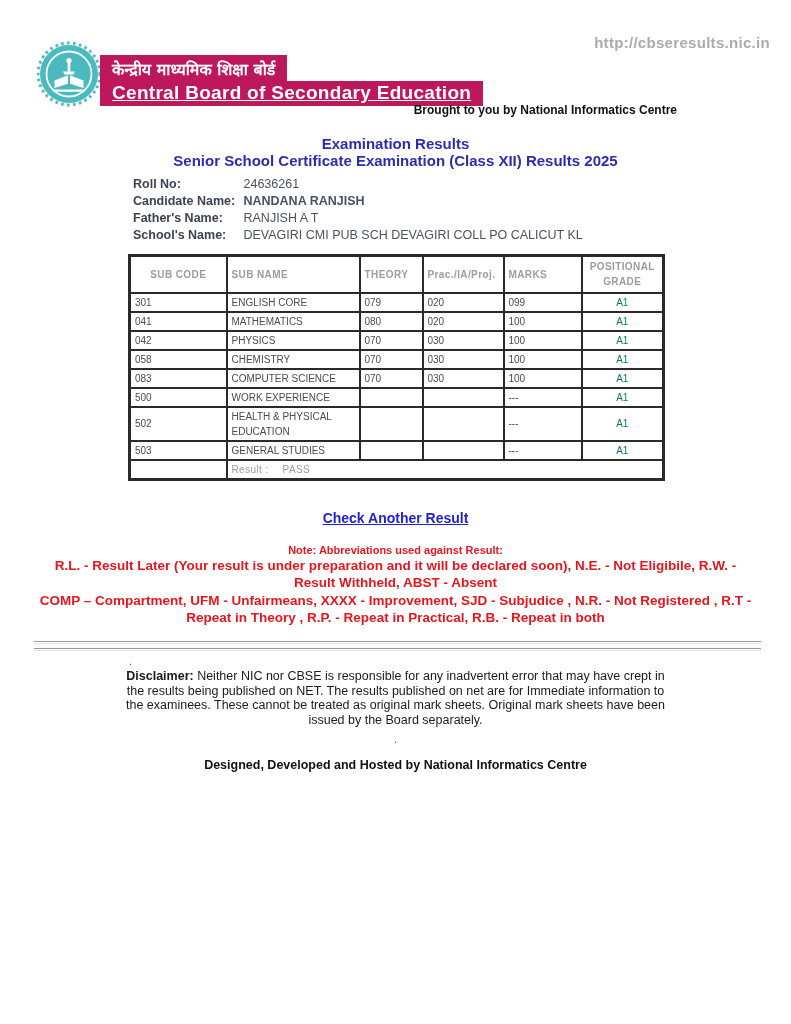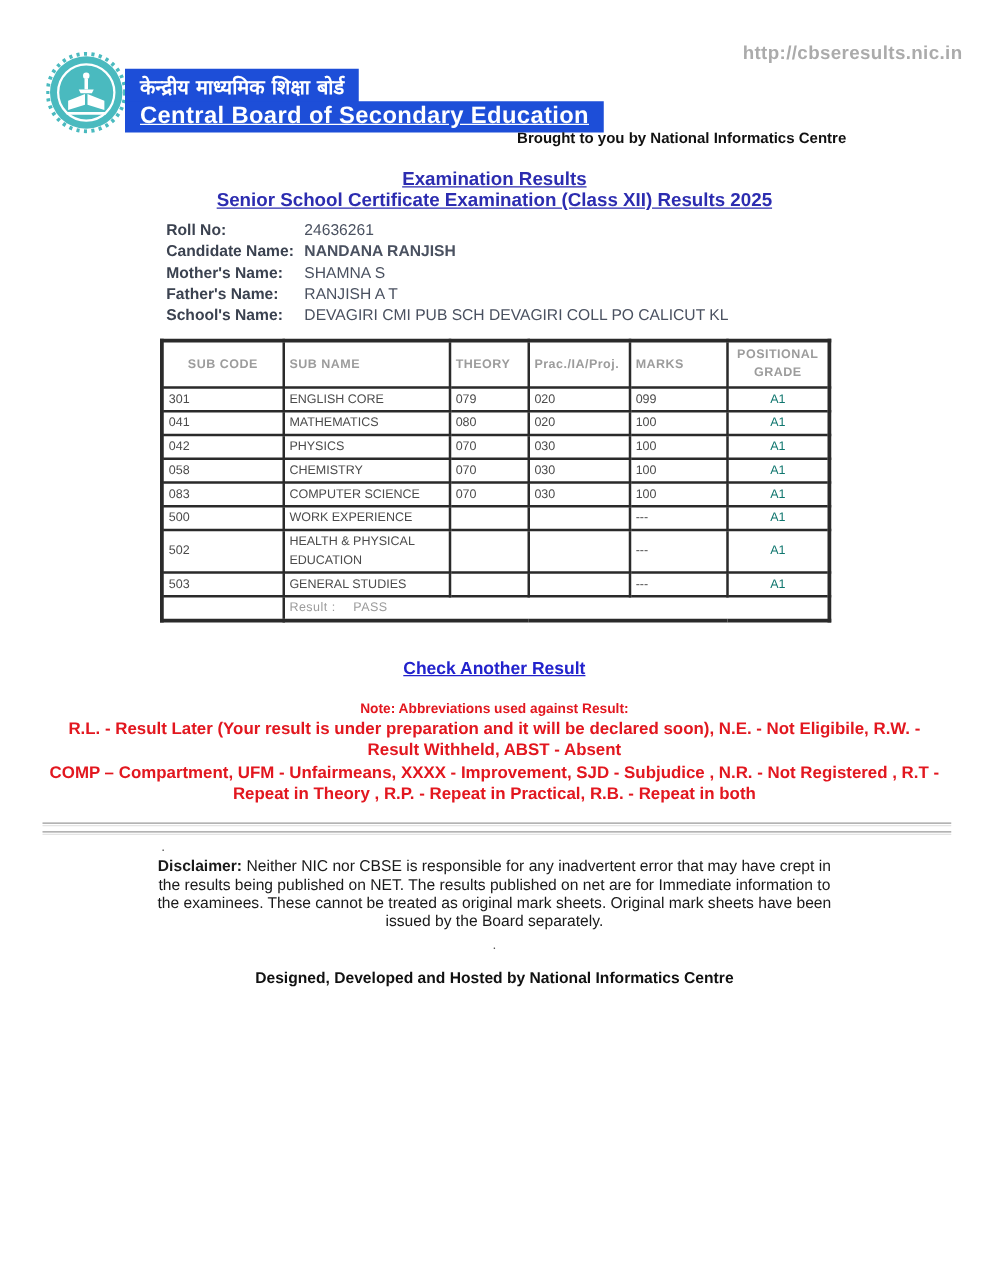--- a/index.html
+++ b/index.html
@@ -4,27 +4,27 @@
 <style>
   * { margin:0; padding:0; box-sizing:border-box; }
   html,body { background:#ffffff; }
   body { font-family:"Liberation Sans","DejaVu Sans",sans-serif; color:#1c1c1c; }
   .page { position:relative; width:791px; height:1024px; margin:0 auto; background:#fff; overflow:hidden; }
 
   
   .header { position:relative; height:125px; }
   .logo { position:absolute; left:37px; top:39px; width:64px; height:70px; }
   .url-watermark { position:absolute; top:34px; right:21px; font-size:15px; font-weight:bold; color:#ababab; letter-spacing:.3px; }
-  .banner { position:absolute; left:100px; background:#1d4ed8; color:#ffffff; font-weight:bold; white-space:nowrap; }
+  .banner { position:absolute; left:100px; background:#be185d; color:#ffffff; font-weight:bold; white-space:nowrap; }
   .banner.hindi { top:55px; font-size:16px; padding:3px 12px 3px 12px; font-family:"DejaVu Sans",sans-serif; }
   .banner.english { top:81px; font-size:19px; padding:1px 12px 2px 12px; letter-spacing:.3px;text-decoration:underline; }
   .brought-by { position:absolute; top:103px; right:114px; font-size:12px; font-weight:bold; color:#111; }
 
   
-  .titles { margin-top:10px; text-align:center; color:#2c2cb0; font-weight:bold; font-size:15px; line-height:17px;text-decoration:underline; }
+  .titles { margin-top:10px; text-align:center; color:#2c2cb0; font-weight:bold; font-size:15px; line-height:17px; }
 
   
   .info { margin:7px 0 0 133px; font-size:12.5px; color:#4a5160; }
   .info-row { height:17px; line-height:17px; }
   .info-label { display:inline-block; width:107px; font-weight:bold; color:#3b4250; }
   .info-value.strong { font-weight:bold; }
 
   
   table.results { border-collapse:collapse; margin:10px 0 0 128px; border:3px solid #2a2a2a; table-layout:fixed; width:534px; font-size:10px; }
   table.results th, table.results td { border:2px solid #2a2a2a; padding:1px 4px; line-height:15px; }
@@ -85,24 +85,20 @@
   </div>
 
   <div class="info">
     <div class="info-row">
       <span class="info-label">Roll No:</span>
       <span class="info-value">24636261</span>
     </div>
     <div class="info-row">
       <span class="info-label">Candidate Name:</span>
       <span class="info-value strong">NANDANA RANJISH</span>
-    </div>
-    <div class="info-row">
-      <span class="info-label">Mother's Name:</span>
-      <span class="info-value">SHAMNA S</span>
     </div>
     <div class="info-row">
       <span class="info-label">Father's Name:</span>
       <span class="info-value">RANJISH A T</span>
     </div>
     <div class="info-row">
       <span class="info-label">School's Name:</span>
       <span class="info-value">DEVAGIRI CMI PUB SCH DEVAGIRI COLL PO CALICUT KL</span>
     </div>
   </div>

